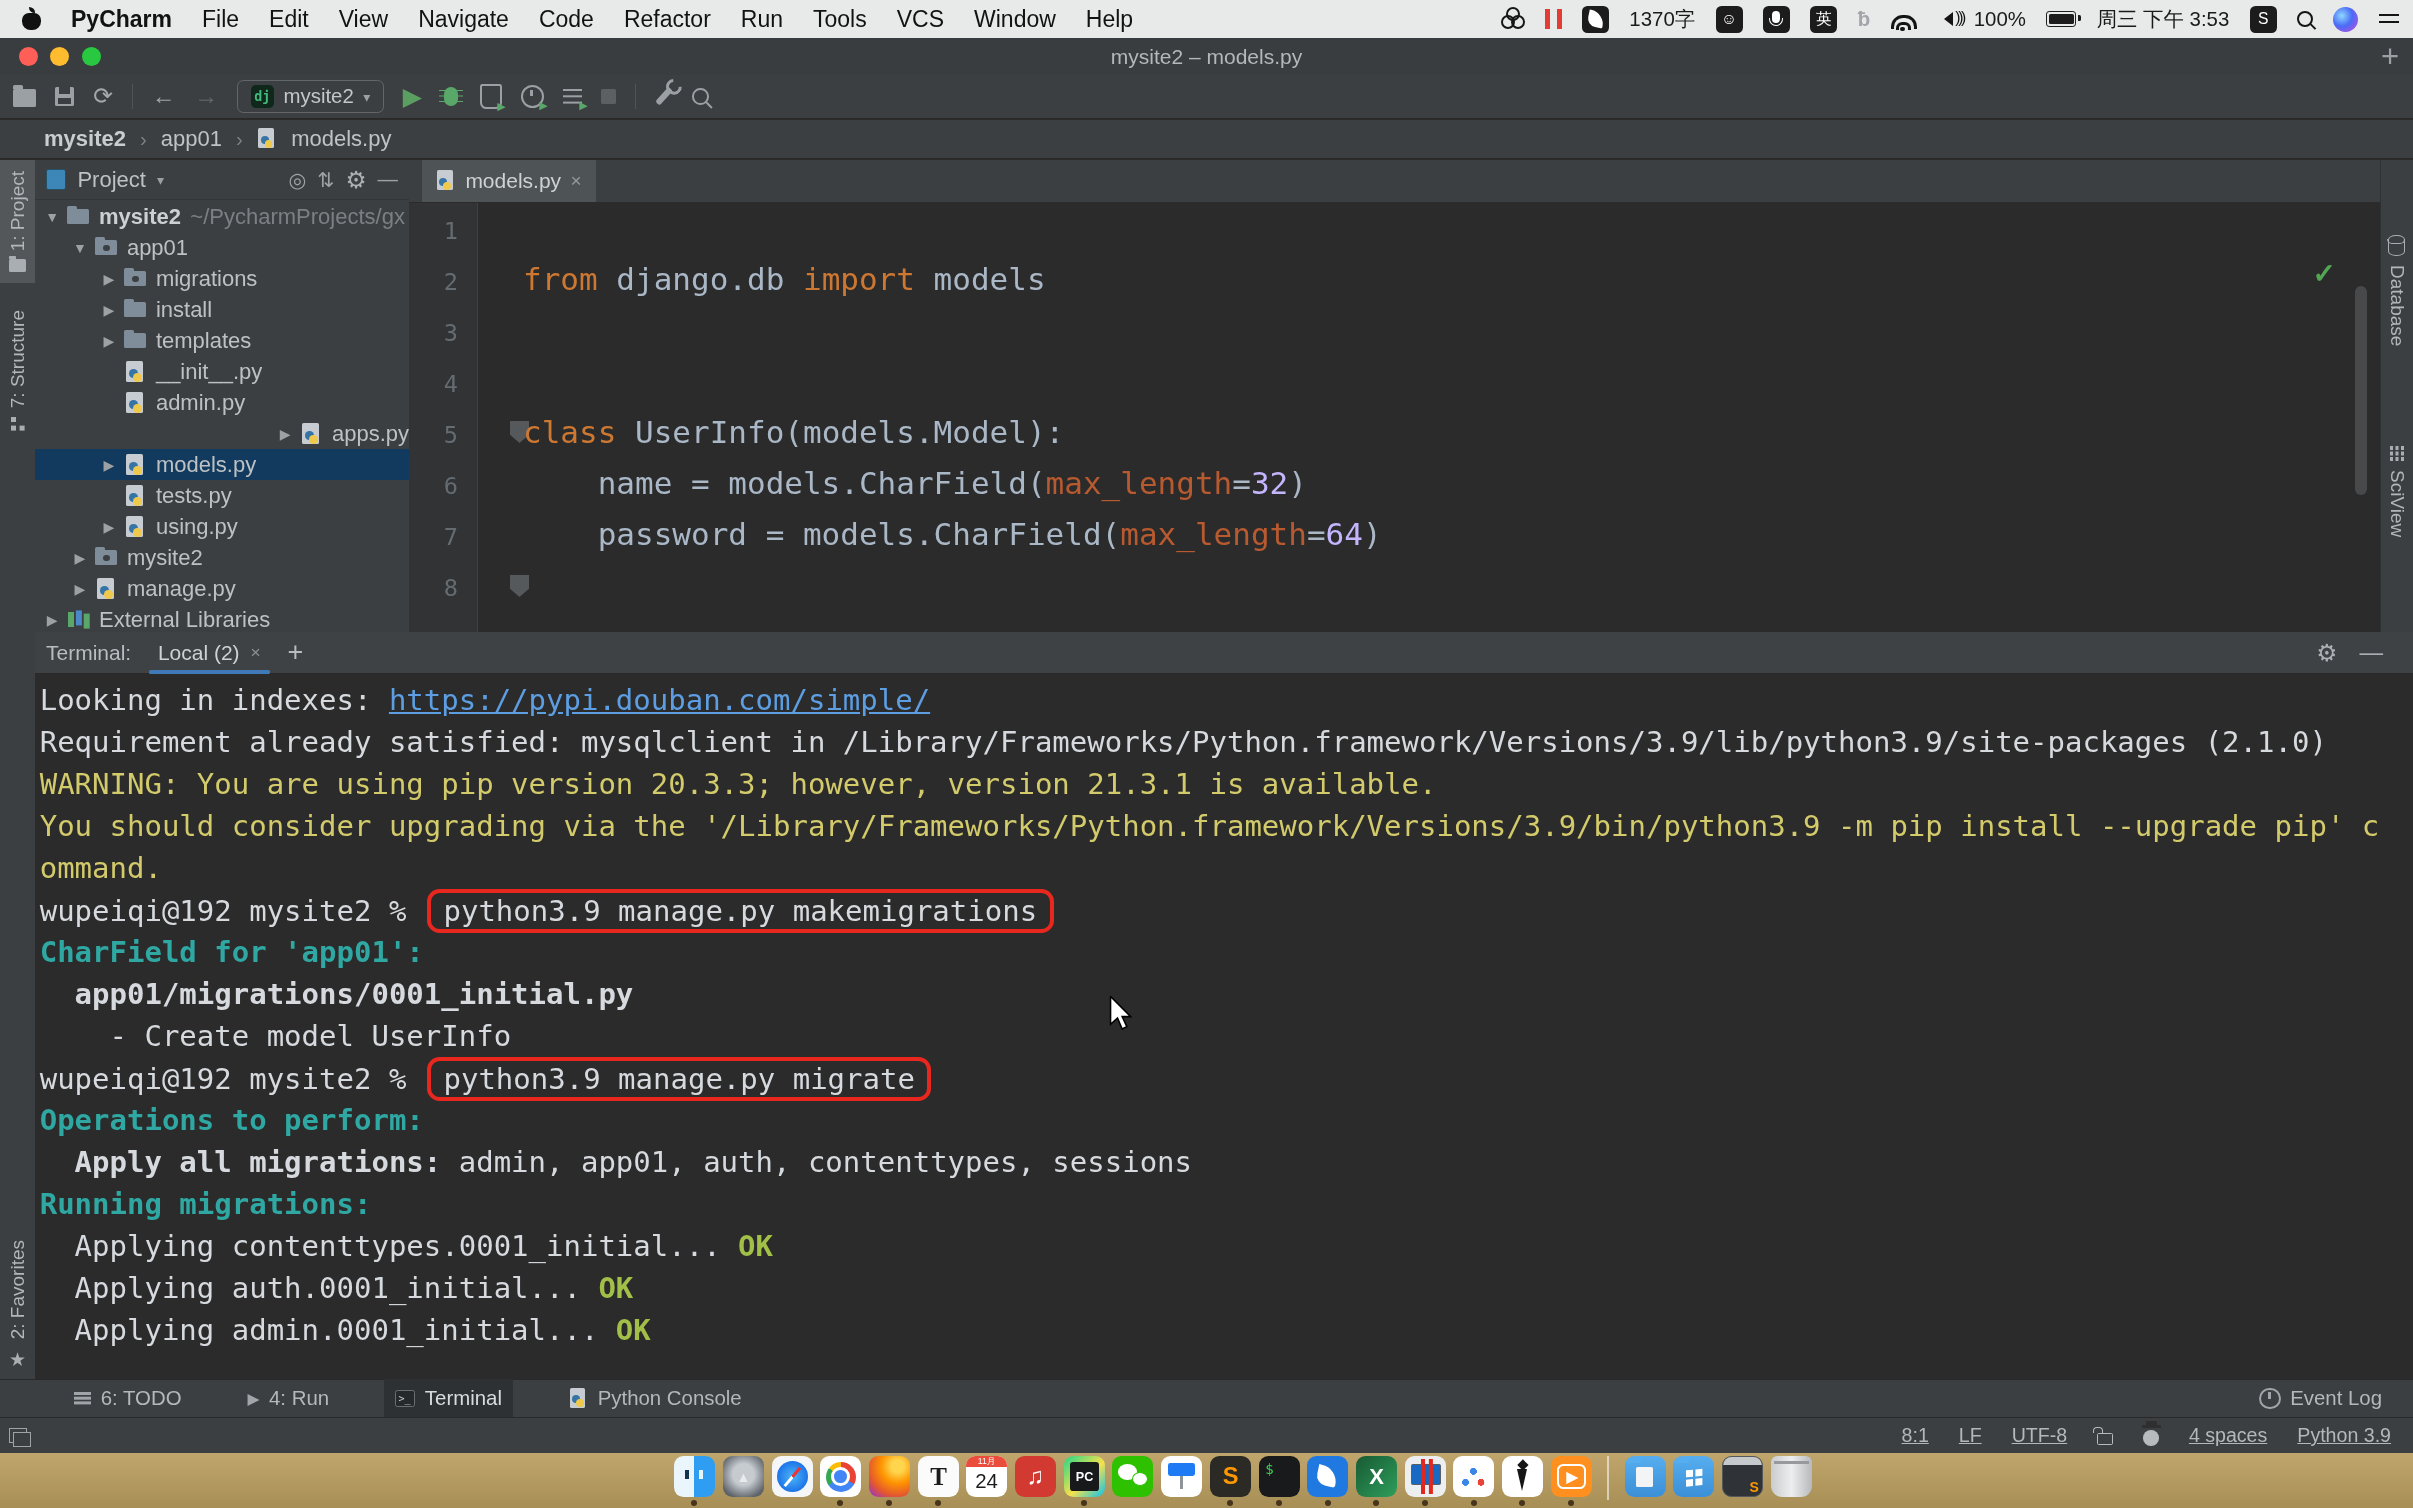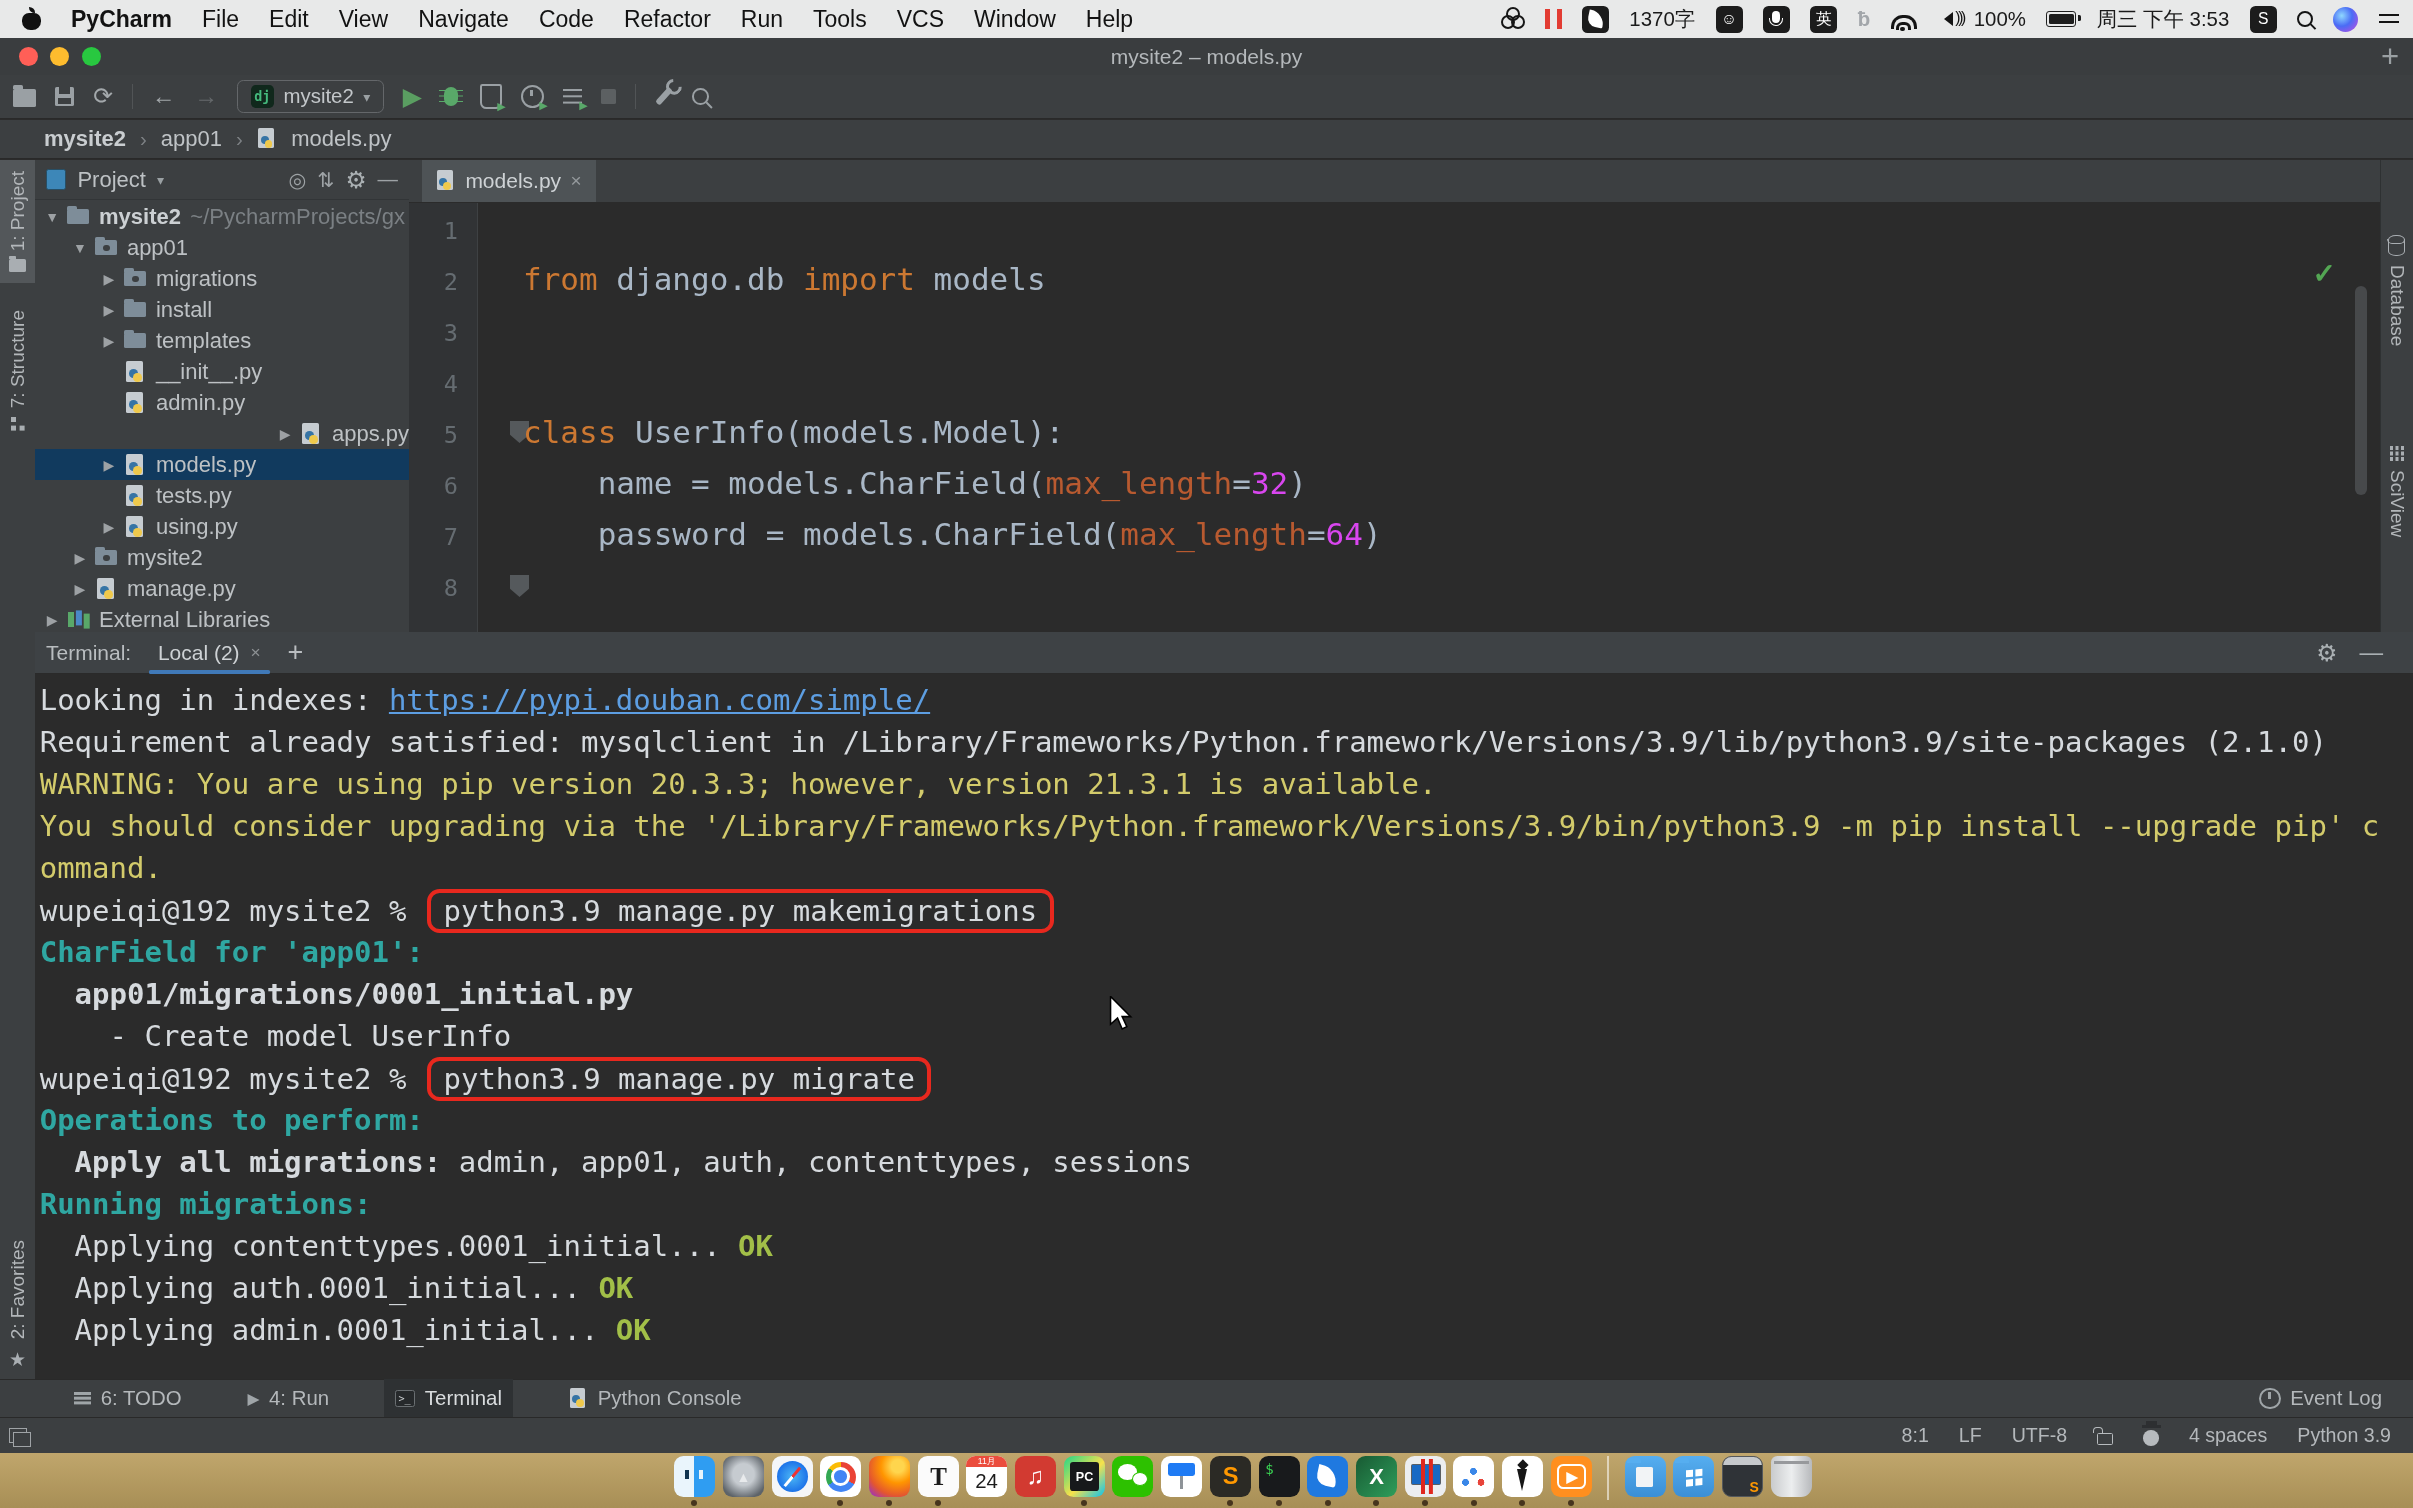--- a/index.html
+++ b/index.html
@@ -129,21 +129,21 @@
   .pyf-s i{position:absolute;left:3.9px;top:7.9px;width:7.9px;height:7.9px;border-radius:50%;background:#3674a5;}
   .pyf-s i::after{content:"";position:absolute;left:3.9px;top:3.9px;width:7.9px;height:7.9px;border-radius:50%;background:#efc94c;}
   .tabx{color:#94999c;font-size:19px;}
   .gutter{left:409px;top:203px;width:68px;height:430px;background:#313335;border-right:0.8px solid #3e4143;}
   .gn{height:51px;line-height:51px;text-align:right;padding-right:19px;color:#656c71;font-size:23.6px;font-family:"DejaVu Sans Mono",monospace;}
   .codearea{left:409px;top:203px;width:1971px;height:430px;margin-top:48px;}
   .code{position:absolute;left:114px;top:3.1px;}
   .cl{height:51px;line-height:51px;white-space:pre;font-size:31px;color:#a9b7c6;font-family:"DejaVu Sans Mono",monospace;}
   .kw{color:#cc7832;}
   .pa{color:#b85a30;}
-  .nu{color:#d946ef;}
+  .nu{color:#c4b5fd;}
   .fold{position:absolute;left:101px;width:19px;height:22px;background:#55595c;
     clip-path:polygon(0 0,100% 0,100% 62%,50% 100%,0 62%);}
   .edcheck{position:absolute;right:44px;top:6.3px;color:#53a653;font-size:28px;font-weight:bold;}
   .edscroll{position:absolute;right:12.6px;top:35px;width:12.6px;height:209px;background:#47494b;border-radius:6.3px;}
 
   
   .rstrip{left:2380px;top:160px;width:33px;height:472px;background:#3c3f41;border-left:0.8px solid #2e3132;}
   .vtabR{position:absolute;left:2380px;width:33px;display:flex;flex-direction:column;align-items:center;gap:9.4px;color:#b3b7ba;font-size:19px;}
   .vtabR .vt{writing-mode:vertical-rl;white-space:nowrap;}
   .db-ico{width:15.7px;height:19px;border:1.6px solid #a9aeb2;border-radius:7.9px/4.7px;position:relative;}
@@ -181,21 +181,21 @@
   .eq-ico::before{content:"";position:absolute;width:17.3px;height:2.4px;background:#9fa5a8;box-shadow:0 4.7px 0 #9fa5a8,0 9.4px 0 #9fa5a8;}
   .runarrow{color:#9fa5a8;font-size:15.7px;}
   .term-ico{width:20.4px;height:17.3px;background:#26292b;border:0.8px solid #6a6f72;border-radius:2.4px;color:#c8ccce;
     font-size:10.2px;line-height:15.7px;padding-left:2.4px;box-sizing:border-box;font-family:"DejaVu Sans Mono",monospace;}
   .evlog-ico{width:17.3px;height:17.3px;border:2.4px solid #9fa5a8;border-radius:50%;position:relative;}
   .evlog-ico::before{content:"";position:absolute;left:7px;top:2.4px;width:2.4px;height:6.3px;background:#9fa5a8;}
   .twright{margin-left:auto;display:flex;align-items:center;gap:9.4px;}
 
   
   .sbar{left:0;top:1417px;width:2413px;height:36px;background:#3c3f41;border-top:0.8px solid #292929;
-    display:flex;align-items:center;padding:0 22px 0 9.4px;box-sizing:border-box;color:#b4b8bb;font-size:19.6px;}
+    display:flex;align-items:center;padding:0 22px 0 9.4px;box-sizing:border-box;color:#b4b8bb;font-size:19.6px;text-decoration:underline;}
   .winstack{width:15.7px;height:12.6px;border:1.6px solid #9fa3a6;position:relative;}
   .winstack::before{content:"";position:absolute;left:3.1px;top:3.1px;width:15.7px;height:12.6px;border:1.6px solid #9fa3a6;background:#3c3f41;}
   .sright{margin-left:auto;display:flex;align-items:center;gap:30px;}
   .lock{width:14px;height:10.2px;border:1.6px solid #b7bbbe;border-radius:1.6px;position:relative;margin-top:6.3px;}
   .lock::before{content:"";position:absolute;top:-7px;left:-5.5px;width:7.9px;height:5.5px;border:1.6px solid #b7bbbe;border-bottom:none;border-radius:3.9px 3.9px 0 0;}
   .hector{width:15.7px;height:15.7px;border-radius:50%;background:#b7bbbe;position:relative;margin-top:4.7px;}
   .hector::before{content:"";position:absolute;left:-1.6px;top:-4.7px;width:19px;height:3.1px;background:#2d2f31;}
   .hector::after{content:"";position:absolute;left:2.4px;top:-9.4px;width:11px;height:5.5px;background:#2d2f31;}
 
   

